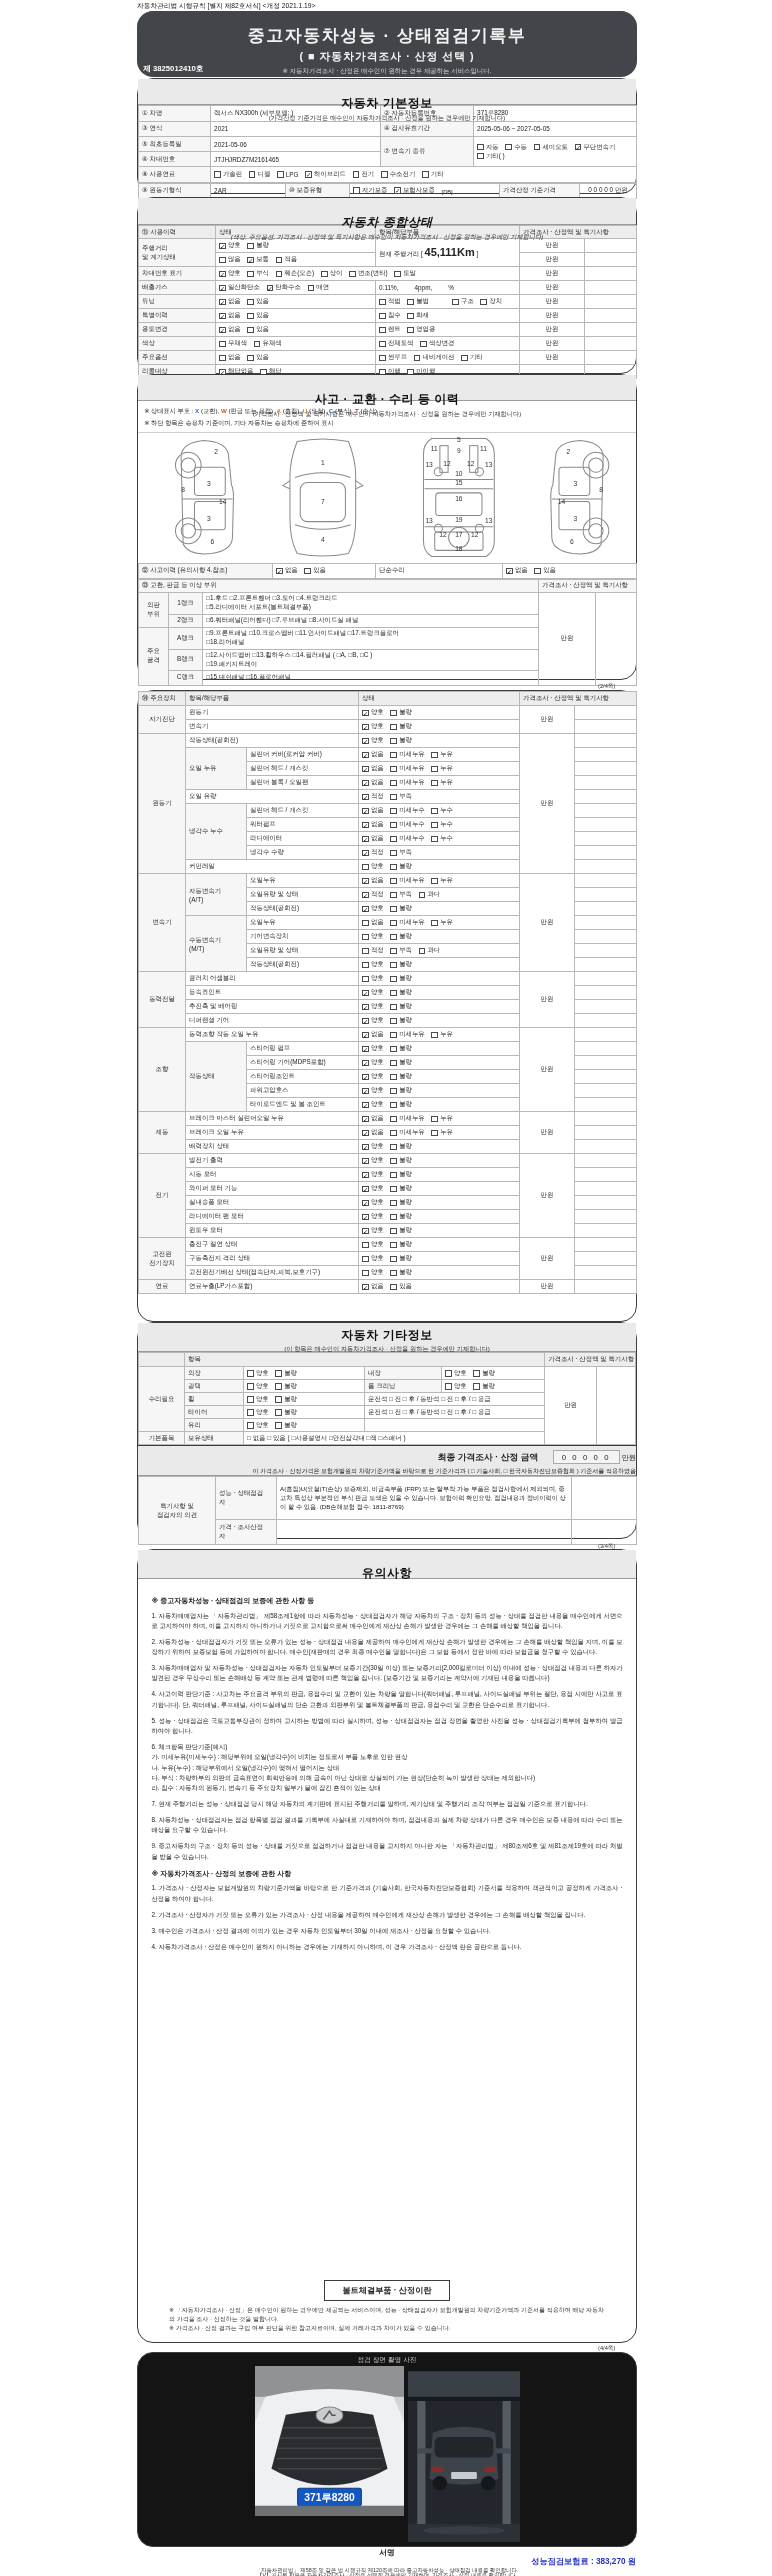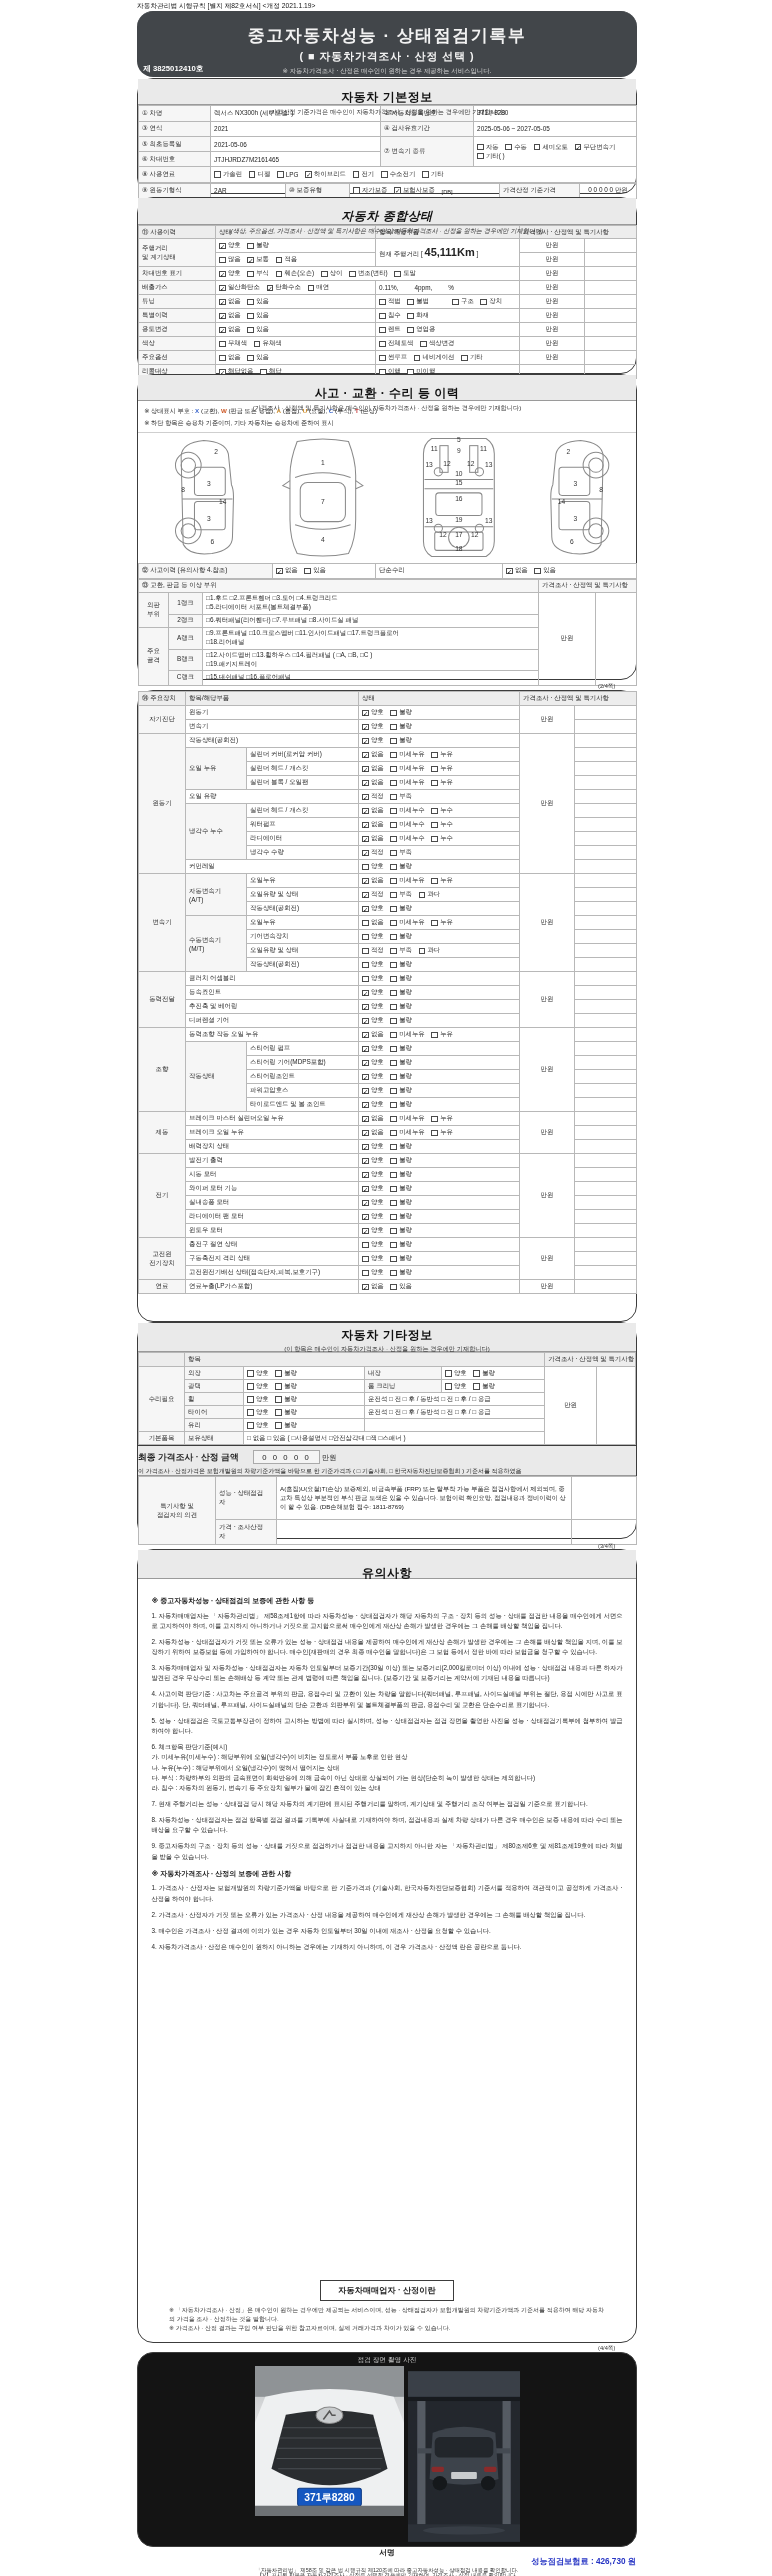--- a/index.html
+++ b/index.html
@@ -2,21 +2,21 @@
 <html style="font-size:8.2px"><head>
 <meta charset="utf-8">
 <style>
   html,body{margin:0;padding:0;background:#fff;}
   .page{position:relative;width:773px;height:2576px;background:#ffffff;overflow:hidden;
         font-family:"Liberation Sans","DejaVu Sans",sans-serif;color:#222;font-size:6.7px;}
   .abs{position:absolute;border-radius:16px;}
   .col{left:137px;width:500px;box-sizing:border-box;}
   .sbox{border:1px solid #3c3c3c;background:#fff;}
   .band{background:#eaeaea;border-bottom:0.5px solid #9a9a9a;text-align:center;}
-  .band .bt{font-size:12px;font-weight:bold;color:#111;padding-top:10px;letter-spacing:0.5px;}
+  .band .bt{font-size:12px;font-weight:bold;color:#111;padding-top:16px;letter-spacing:0.5px;}
   .band .bn{font-size:6.2px;color:#333;padding:1.5px 0 3.6px;}
   table{border-collapse:collapse;width:100%;table-layout:fixed;}
   td{border:0.5px solid #b8b8b8;font-size:6.4px;padding:0.5px 3.1px;vertical-align:middle;
      white-space:nowrap;overflow:hidden;}
   td.hd{background:#ededed;font-size:6.4px;}
   td.lb{background:#f6f6f6;}
   td.ctr{text-align:center;}
   td.wrap{white-space:normal;}
   td.pre{white-space:pre;}
   td.preline{white-space:pre-line;}
@@ -32,21 +32,21 @@
   .banner .t1{font-size:17px;font-weight:bold;letter-spacing:1.5px;padding-top:11.3px;}
   .banner .t2{font-size:10.8px;font-weight:bold;letter-spacing:1px;margin-top:3.6px;}
   .banner .t3{font-size:6.4px;color:#d9d9d9;margin-top:3.1px;}
   .banner .no{position:absolute;left:6.2px;bottom:3.1px;font-size:7.7px;font-weight:bold;color:#fff;}
   .lawref{font-size:6.7px;color:#111;}
   .legend{font-size:6.2px;color:#222;padding:1.5px 6.2px;}
   .caution-item{font-size:6.3px;line-height:10.3px;color:#222;margin:0 0 5.7px 0;white-space:pre-line;
                 text-align:justify;}
   .caution-sub{font-size:7px;font-weight:bold;margin:7.2px 0 4.1px 0;}
   .kmval{font-weight:bold;font-size:11px;}
-  .finalband{background:#eaeaea;text-align:left;border-top:1px solid #3c3c3c;border-bottom:0.5px solid #9a9a9a;}
+  .finalband{background:#eaeaea;text-align:right;border-top:1px solid #3c3c3c;border-bottom:0.5px solid #9a9a9a;}
   svg text{font-family:"Liberation Sans","DejaVu Sans",sans-serif;}
 </style>
 </head>
 <body>
 
 <div class="page">
 
   <div class="abs col lawref" style="top:1.5px;">자동차관리법 시행규칙 [별지 제82호서식] &lt;개정 2021.1.19&gt;</div>
 
   <div class="abs col banner" style="top:11.3px;height:66px;">
@@ -1496,21 +1496,21 @@
         </div>
       <div class="caution-sub">※ 자동차가격조사 · 산정의 보증에 관한 사항</div>
       <div id="caution-items2">
           <div class="caution-item">1.   가격조사 · 산정자는 보험개발원의 차량기준가액을 바탕으로 한 기준가격과 (기술사회, 한국자동차진단보증협회) 기준서를 적용하여 객관적이고 공정하게 가격조사 · 산정을 하여야 합니다.</div>
           <div class="caution-item">2.   가격조사 · 산정자가 거짓 또는 오류가 있는 가격조사 · 산정 내용을 제공하여 매수인에게 재산상 손해가 발생한 경우에는 그 손해를 배상할 책임을 집니다.</div>
           <div class="caution-item">3.   매수인은 가격조사 · 산정 결과에 이의가 있는 경우 자동차 인도일부터 30일 이내에 재조사 · 산정을 요청할 수 있습니다.</div>
           <div class="caution-item">4.   자동차가격조사 · 산정은 매수인이 원하지 아니하는 경우에는 기재하지 아니하며, 이 경우 가격조사 · 산정액 란은 공란으로 둡니다.</div>
         </div>
     </div>
     <div style="position:absolute;left:0;right:0;bottom:9.3px;text-align:center;">
-      <div style="display:inline-block;border:1px solid #3c3c3c;padding:4.1px 17.5px;font-size:8.2px;font-weight:bold;">자동차매매업자 · 산정이란</div>
+      <div style="display:inline-block;border:1px solid #3c3c3c;padding:4.1px 17.5px;font-size:8.2px;font-weight:bold;">볼트체결부품 · 산정이란</div>
       <div id="caution-box-notes" style="text-align:left;padding:5.2px 31px 0 31px;font-size:6px;line-height:8.8px;color:#333;">
           <div>※ 「자동차가격조사 · 산정」은 매수인이 원하는 경우에만 제공되는 서비스이며, 성능 · 상태점검자가 보험개발원의 차량기준가액과 기준서를 적용하여 해당 자동차의 가격을 조사 · 산정하는 것을 말합니다.</div>
           <div>※ 가격조사 · 산정 결과는 구입 여부 판단을 위한 참고자료이며, 실제 거래가격과 차이가 있을 수 있습니다.</div>
         </div>
     </div>
   </div>
   <div class="pagemark" style="top:2345px;left:598px;">(4/4쪽)</div>
 
   <div class="abs col sbox" style="top:2352px;height:195px;background:#141414;">
     <div style="text-align:center;color:#cfcfcf;font-size:6.7px;padding-top:3.1px;">점검 장면 촬영 사진</div>
@@ -1561,18 +1561,18 @@
         <rect x="84" y="196" width="50" height="14" rx="2" fill="#c9ccce"></rect>
         <circle cx="62" cy="218" r="14" fill="#15181b"></circle>
         <circle cx="156" cy="218" r="14" fill="#15181b"></circle>
         <rect x="0" y="298" width="218" height="34" fill="#2c3138"></rect>
         <ellipse cx="109" cy="310" rx="80" ry="8" fill="#383e46"></ellipse>
       </svg>
     </div>
   </div>
 
   <div class="abs col" style="top:2548px;text-align:center;font-size:7.7px;font-weight:bold;">서명</div>
-  <div class="abs" style="top:2556px;right:137px;font-size:8.2px;font-weight:bold;color:#2533c4;">성능점검보험료 : 426,730 원</div>
+  <div class="abs" style="top:2556px;right:137px;font-size:8.2px;font-weight:bold;color:#2533c4;">성능점검보험료 : 383,270 원</div>
   <div class="abs col" style="top:2567px;text-align:center;font-size:5.4px;color:#333;">「자동차관리법」 제58조 및 같은 법 시행규칙 제120조에 따라 중고자동차성능 · 상태점검 내용을 확인합니다.</div>
   <div class="abs col" style="top:2572px;text-align:center;font-size:5.4px;color:#333;">【V】표시된 항목은 자동차가격조사 · 산정을 선택한 경우에만 기재하며, 가격조사 · 산정 내용을 확인합니다.</div>
 
 </div>
 
 
 </body></html>

